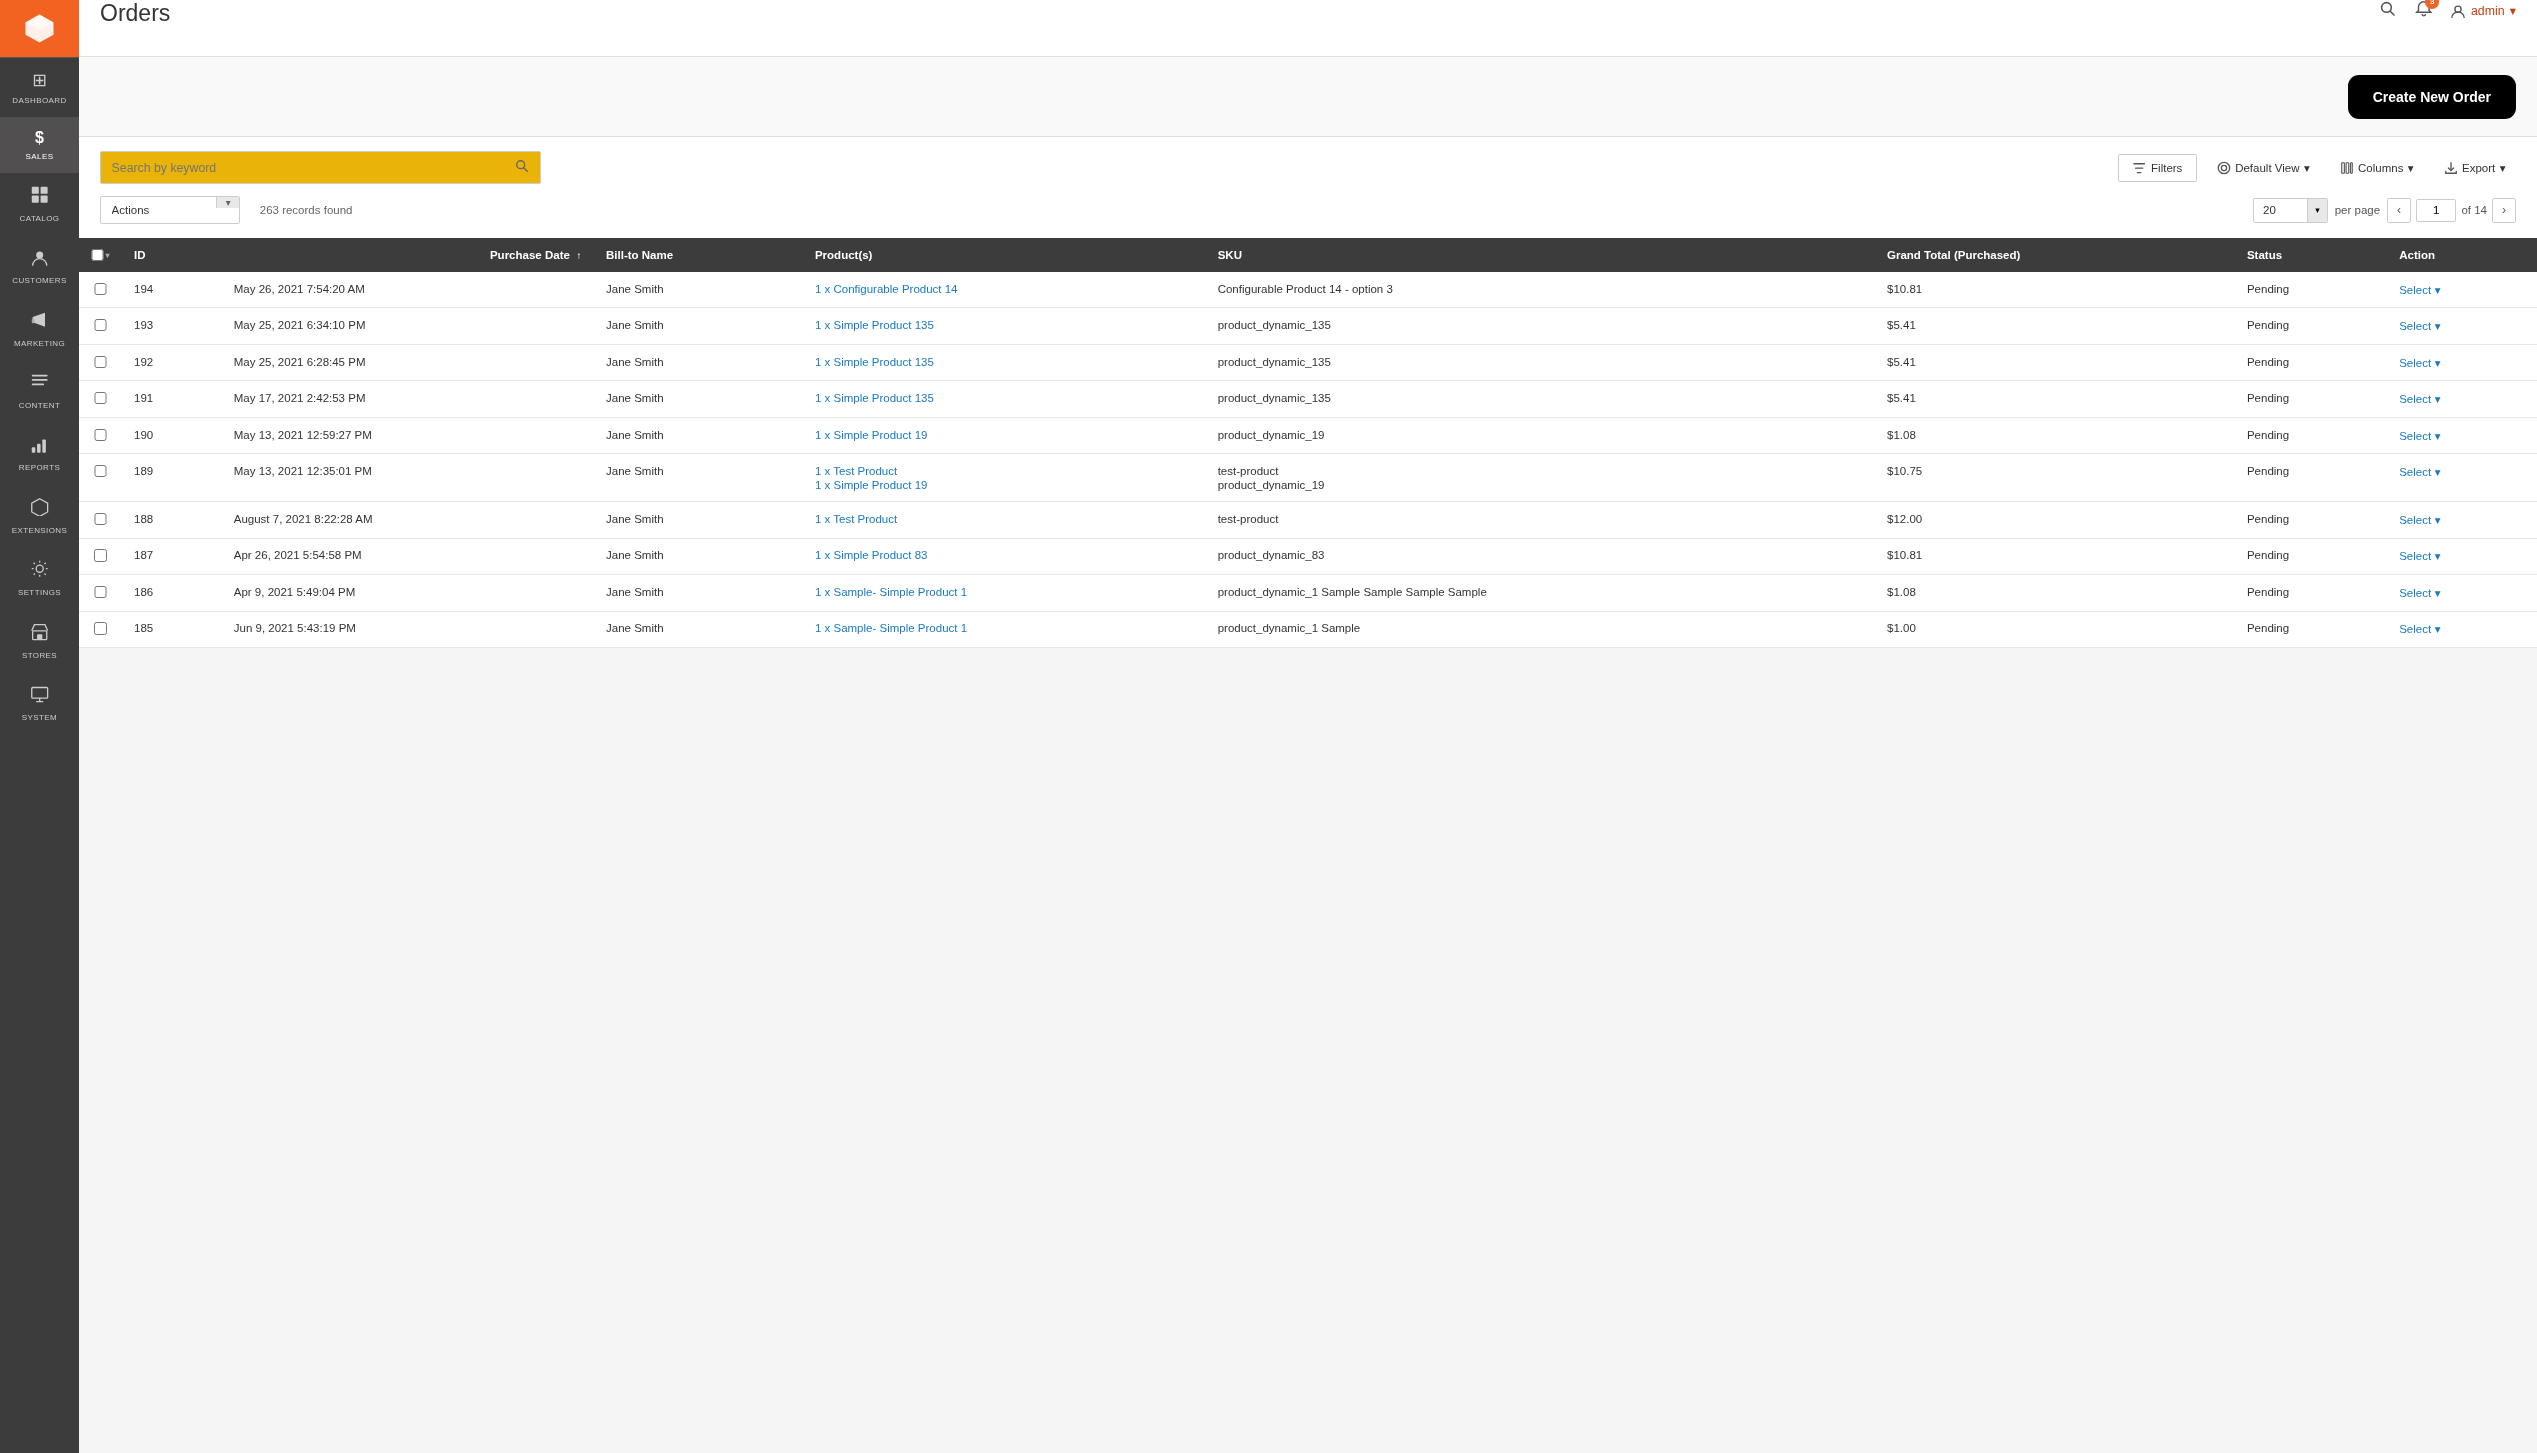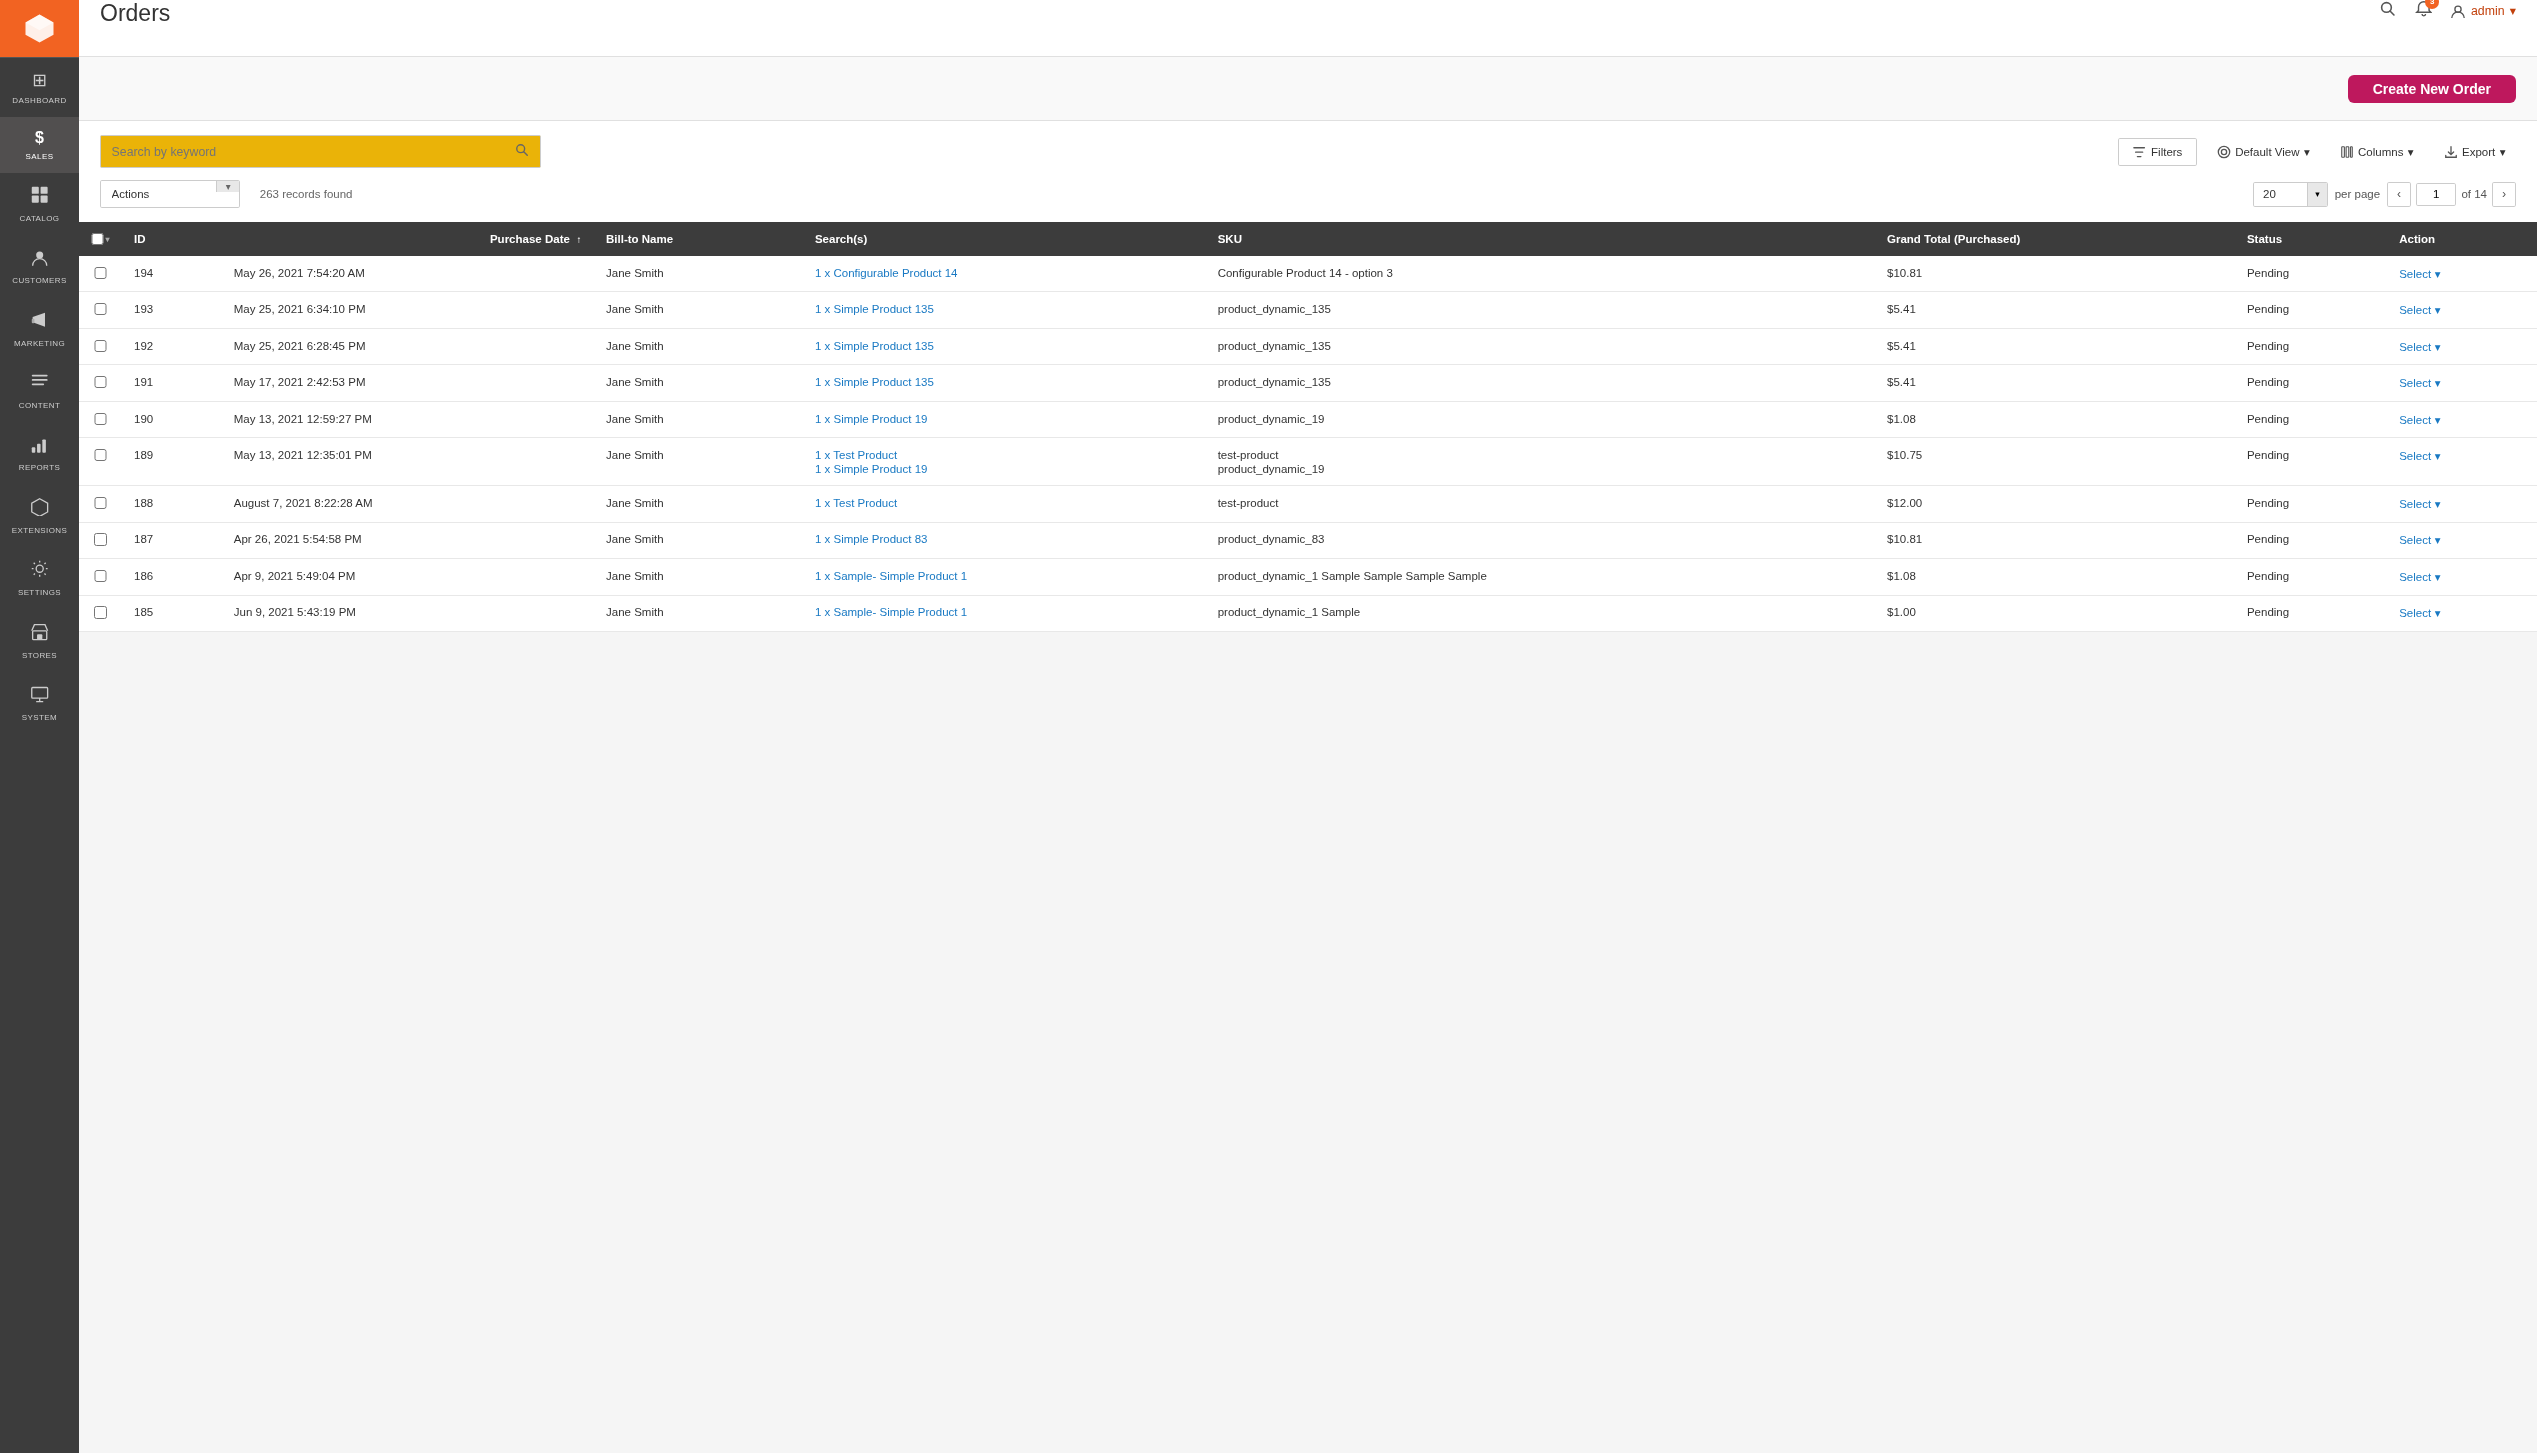--- a/index.html
+++ b/index.html
@@ -118,28 +118,28 @@
     
     .banner {
       background: #f9f9f9;
       border-bottom: 0.9px solid #e0e0e0;
       padding: 17.6px 21px;
       display: flex;
       justify-content: flex-end;
       align-items: center;
     }
     .btn-create {
-      background: #be185d;
+      background: #000000;
       color: #fff;
       border: none;
-      padding: 6px 25px;
+      padding: 14px 25px;
       font-size: 14px;
       font-weight: 600;
       cursor: pointer;
-      border-radius: 6px;
+      border-radius: 11px;
     }
 
     
     .grid-controls {
       padding: 14px 21px;
       background: #fff;
     }
     .search-row {
       display: flex;
       align-items: center;
@@ -593,21 +593,21 @@
         <tr>
           <th class="checkbox-col">
             <div class="header-checkbox-wrapper">
               <input type="checkbox" style="">
               <span class="chevron">▾</span>
             </div>
           </th>
           <th>ID</th>
           <th class="sortable">Purchase Date <span class="sort-arrow">↑</span></th>
           <th>Bill-to Name</th>
-          <th>Search(s)</th>
+          <th>Product(s)</th>
           <th>SKU</th>
           <th>Grand Total (Purchased)</th>
           <th>Status</th>
           <th>Action</th>
         </tr>
       </thead>
       <tbody id="table-body">
       <tr>
             <td class="checkbox-col"><input type="checkbox" style=""></td>
             <td>194</td>

